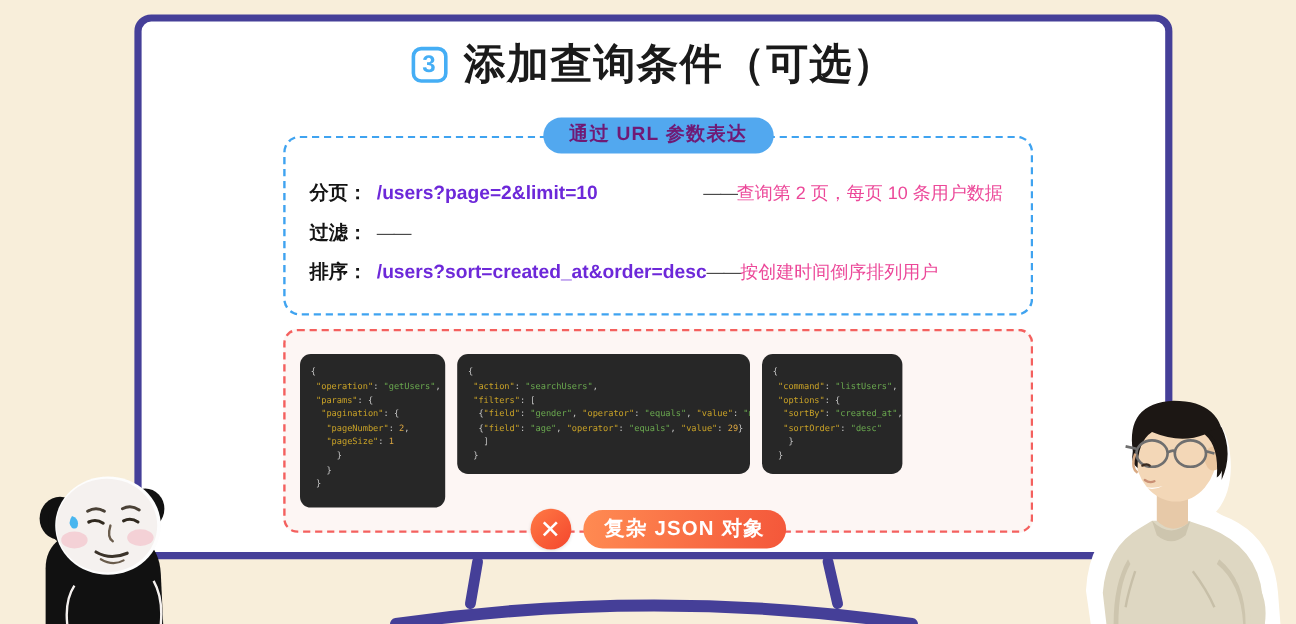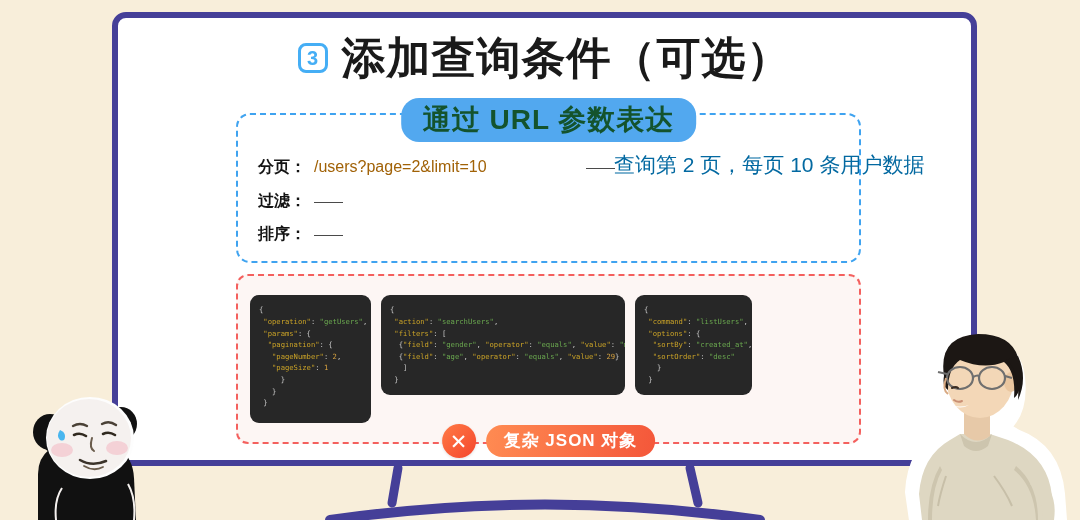--- a/index.html
+++ b/index.html
@@ -24,51 +24,51 @@
     position:absolute;left:0;top:18px;width:100%;
     display:flex;align-items:center;justify-content:center;gap:14px;
   }
   .num-badge{
     width:30px;height:30px;border:3px solid #45aef5;border-radius:8px;
     display:flex;align-items:center;justify-content:center;
     color:#45aef5;font-size:20px;font-weight:700;box-sizing:border-box;
     line-height:1;
   }
   .title-text{
-    font-size:44px;font-weight:700;color:#1a1a1a;letter-spacing:1px;
+    font-size:35px;font-weight:700;color:#1a1a1a;letter-spacing:1px;
     white-space:nowrap;line-height:1;
   }
 
   
   .blue-panel{
     position:absolute;left:118px;top:95px;width:625px;height:150px;
     border:2.5px dashed #3fa3f0;border-radius:14px;box-sizing:border-box;
     background:transparent;
   }
   .blue-pill{
     position:absolute;left:50%;top:-17px;transform:translateX(-50%);
-    background:#52a8ef;color:#14532d;border-radius:18px;
-    padding:6px 22px;font-size:28px;font-weight:700;white-space:nowrap;
+    background:#52a8ef;color:#701a75;border-radius:18px;
+    padding:6px 22px;font-size:16px;font-weight:700;white-space:nowrap;
     letter-spacing:1px;line-height:1.15;
   }
   .url-rows{
     position:absolute;left:20px;top:36px;right:14px;
     display:flex;flex-direction:column;gap:12px;
   }
   .url-row{display:flex;align-items:baseline;white-space:nowrap;}
   .url-label{
     font-size:16px;font-weight:700;color:#141414;width:56px;flex:0 0 56px;
   }
   .url-path{
-    font-size:16px;color:#a16207;flex:0 0 272px;
+    font-size:16px;color:#6d28d9;flex:0 0 272px;font-weight:bold;
   }
   .url-dash{
     font-size:15px;color:#4a4a4a;flex:0 0 26px;letter-spacing:-1px;
   }
-  .url-desc{font-size:21px;color:#0369a1;}
+  .url-desc{font-size:15px;color:#ec4899;}
 
   
   .red-panel{
     position:absolute;left:118px;top:256px;width:625px;height:170px;
     border:2.5px dashed #f4605e;border-radius:12px;box-sizing:border-box;
     background:#fdf6f4;
   }
   .code-row{
     position:absolute;left:12px;top:12px;right:12px;
     display:flex;gap:10px;align-items:flex-start;
@@ -136,21 +136,23 @@
           <span class="url-path">/users?page=2&amp;limit=10</span>
           <span class="url-dash">——</span>
           <span class="url-desc">查询第 2 页，每页 10 条用户数据</span>
         </div>
         <div class="url-row">
           <span class="url-label">过滤：</span>
           <span class="url-dash">——</span>
         </div>
         <div class="url-row">
           <span class="url-label">排序：</span>
+          <span class="url-path">/users?sort=created_at&amp;order=desc</span>
           <span class="url-dash">——</span>
+          <span class="url-desc">按创建时间倒序排列用户</span>
         </div>
       </div>
     </div>
 
     <div class="red-panel">
       <div class="code-row">
         <pre class="code-card c1"><span class="p">{</span>
 <span class="p"> </span><span class="k">"operation"</span><span class="p">: </span><span class="s">"getUsers"</span><span class="p">,</span>
 <span class="p"> </span><span class="k">"params"</span><span class="p">: {</span>
 <span class="p">  </span><span class="k">"pagination"</span><span class="p">: {</span>

